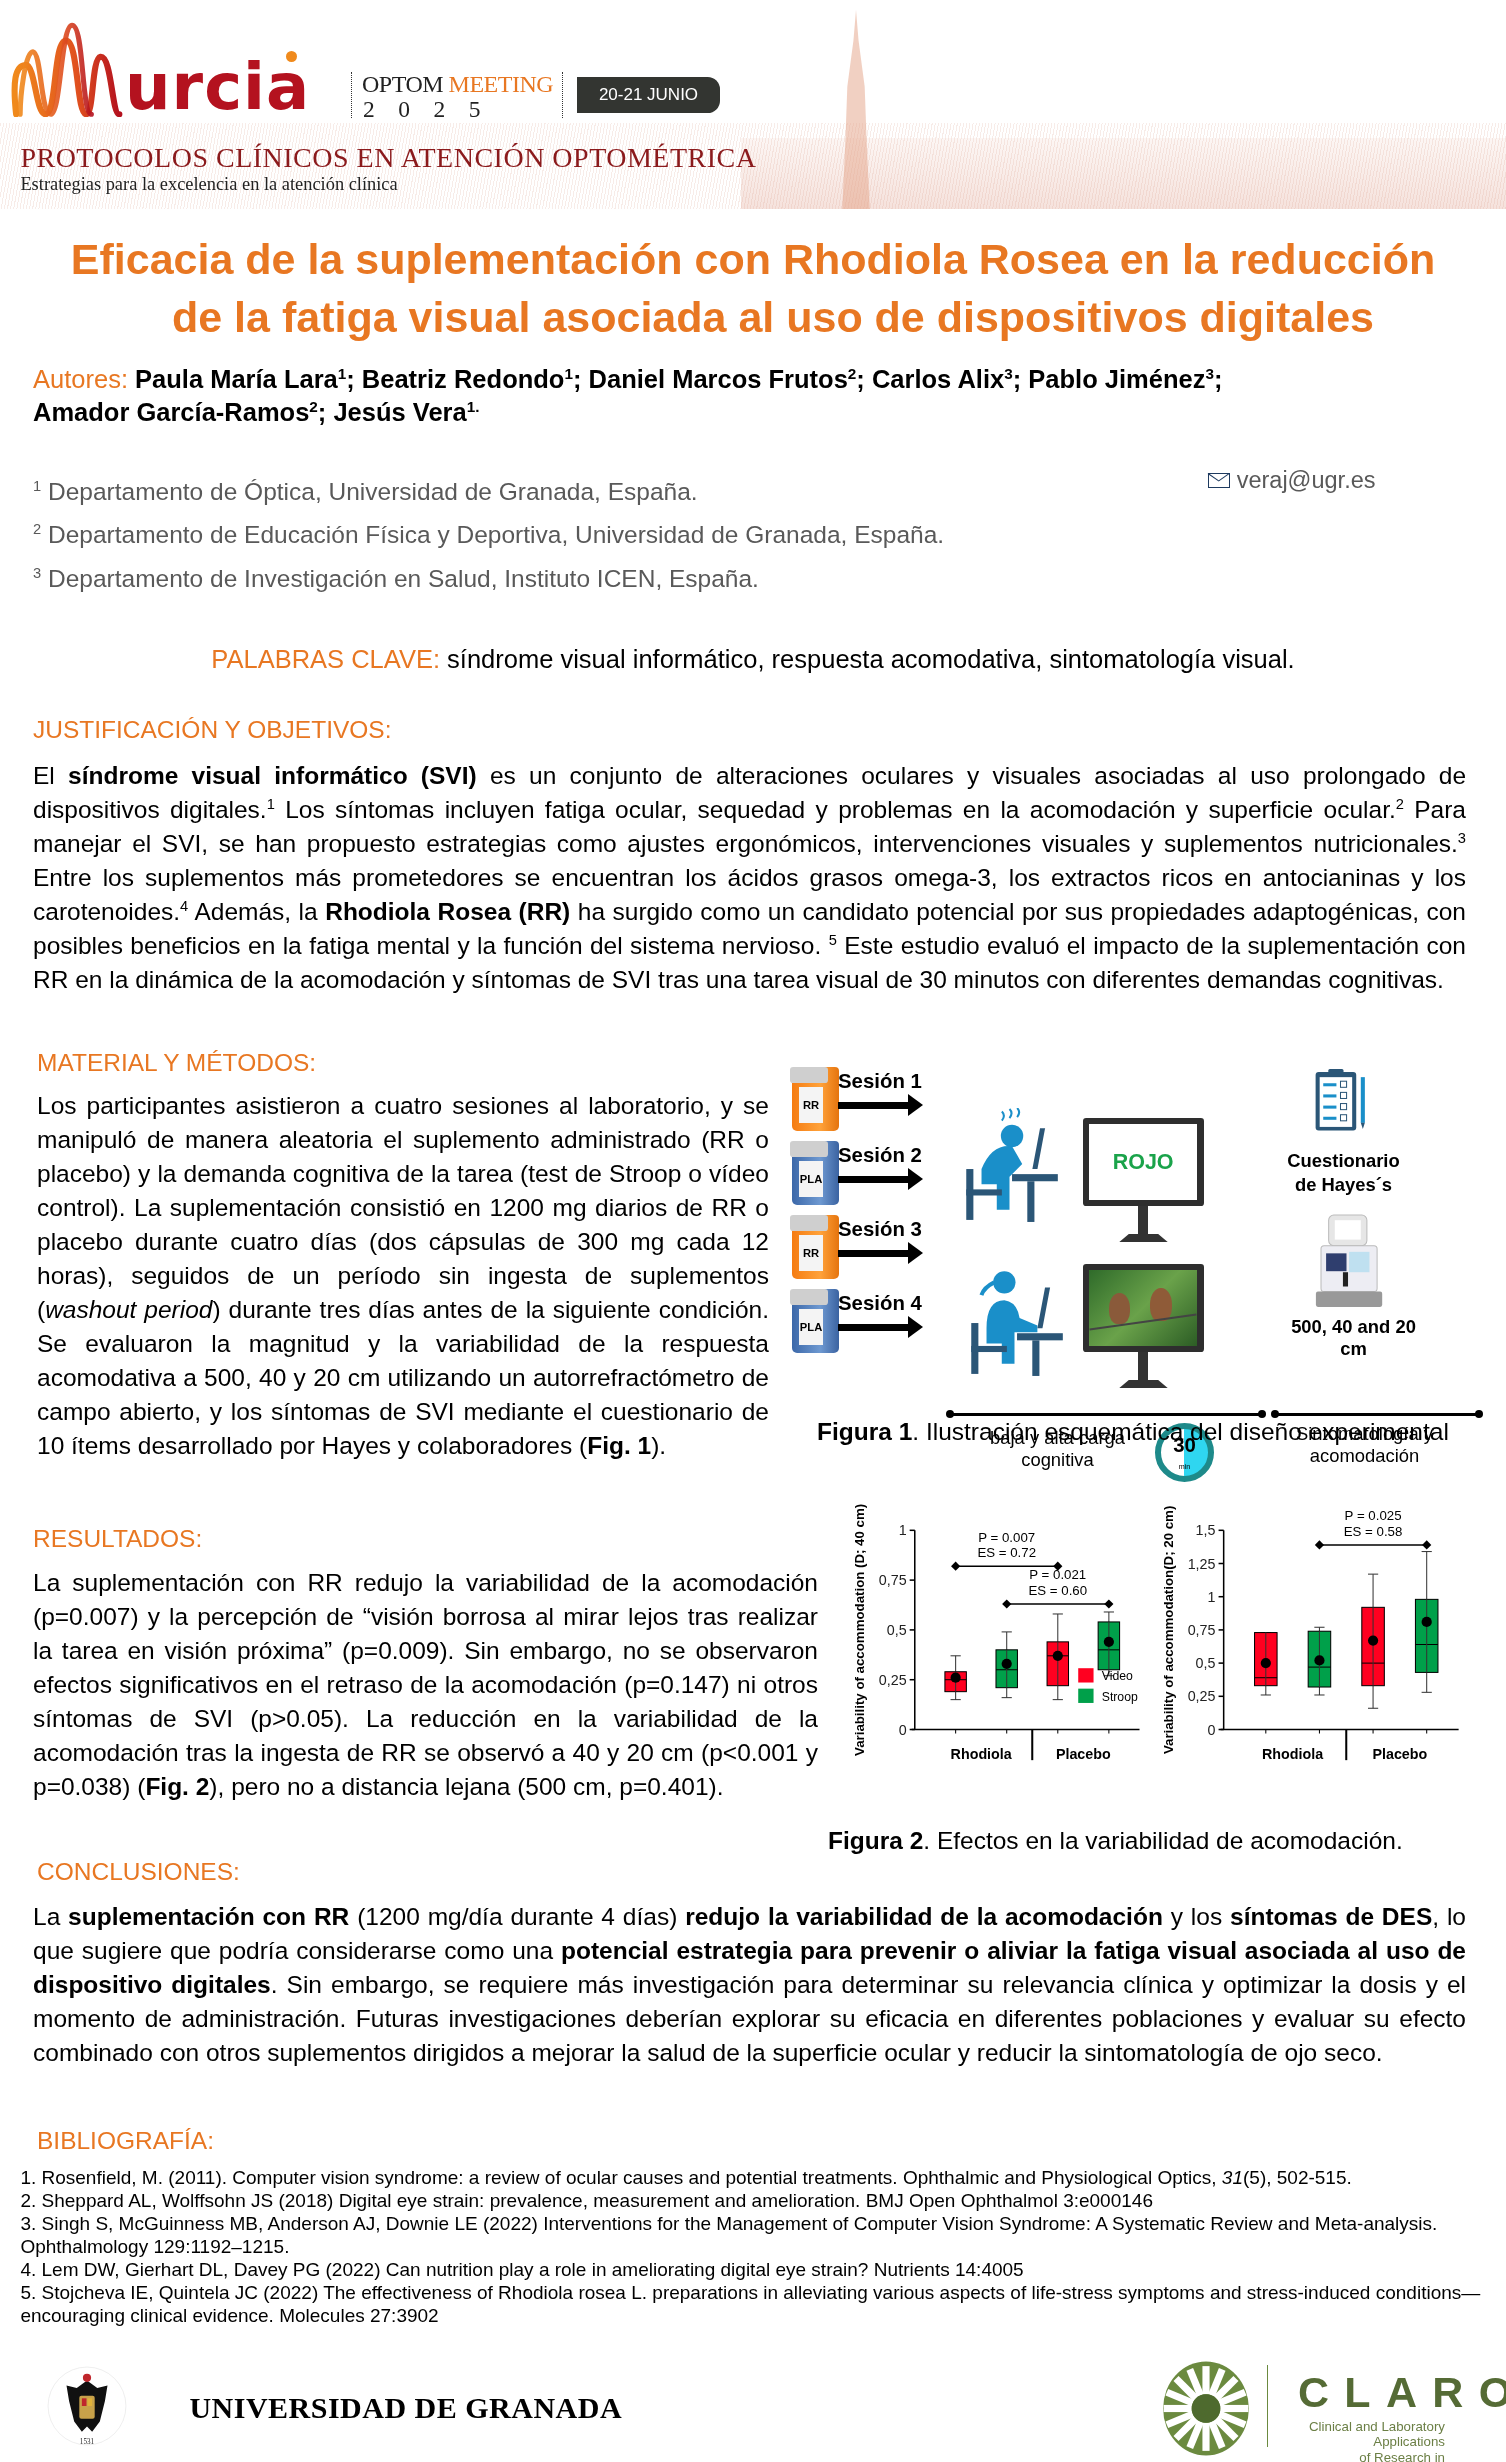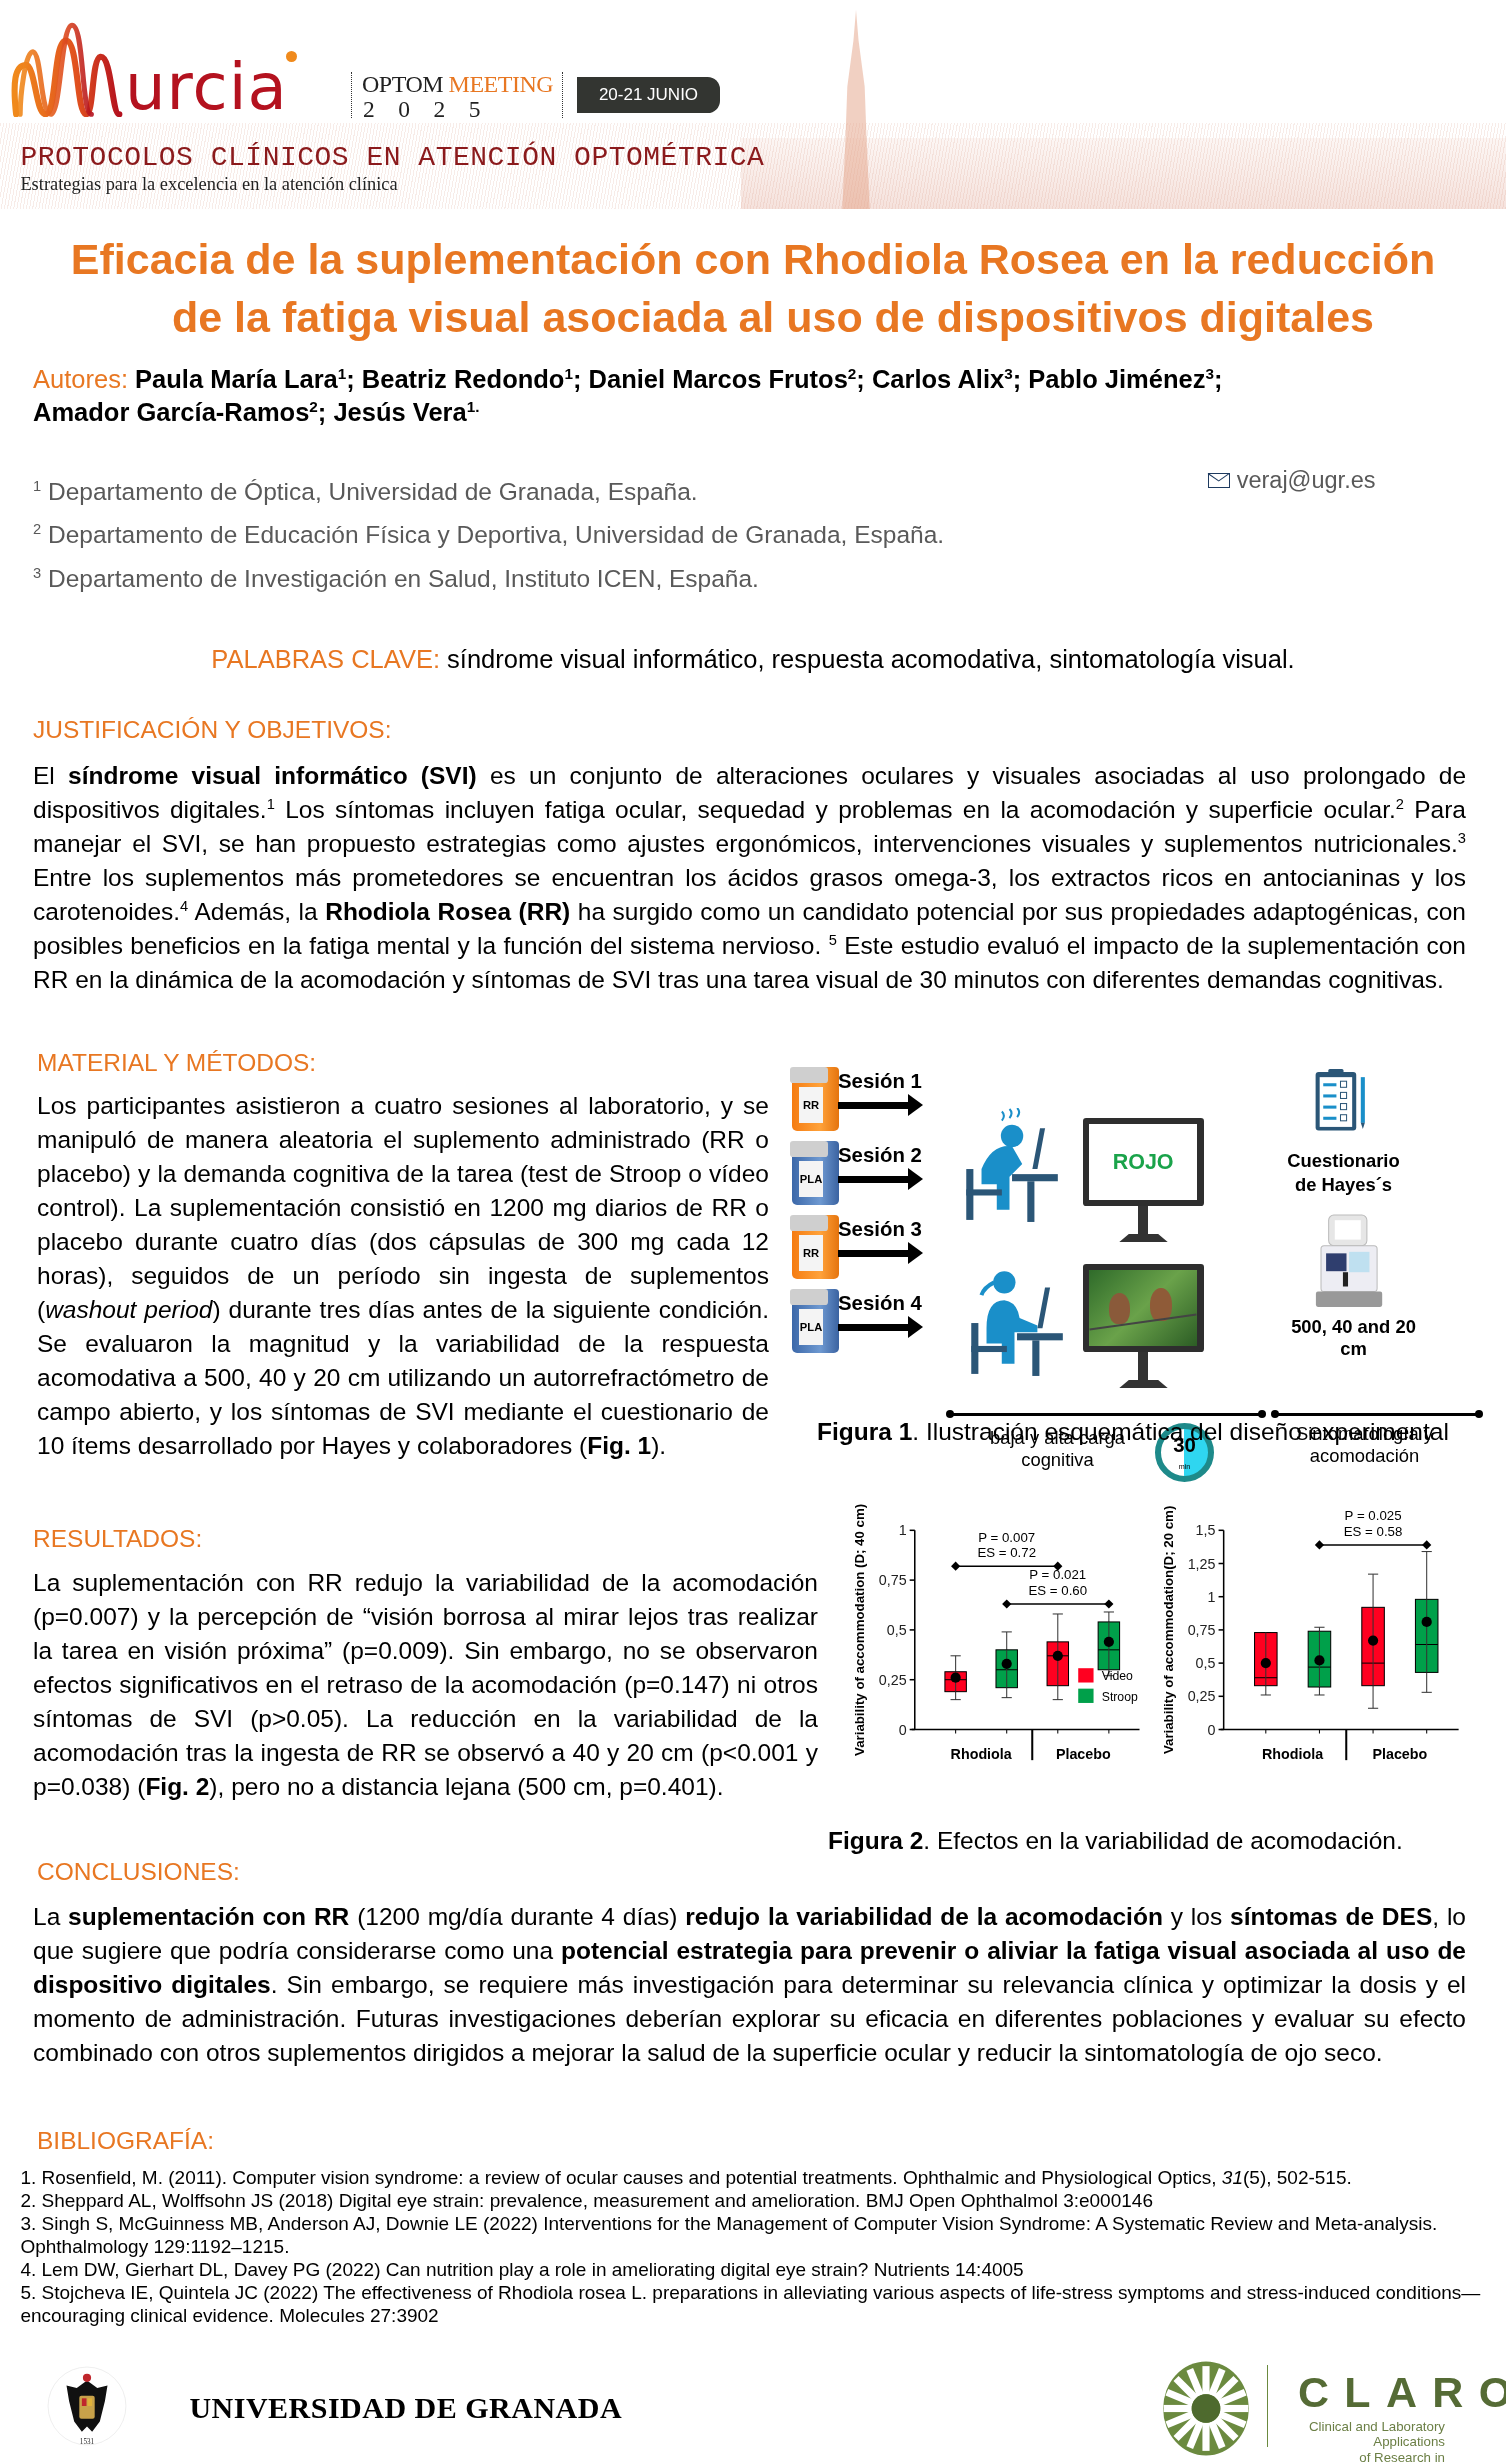--- a/index.html
+++ b/index.html
@@ -7,31 +7,31 @@
          font-family: "Liberation Sans", sans-serif; color: #000; }
   .abs { position: absolute; }
   
   .header-band { left: 0; top: 0; width: 1506px; height: 209px; overflow: hidden; }
   .header-tex { position: absolute; left: 0; top: 123px; width: 1506px; height: 87px;
     background: repeating-linear-gradient(100deg, rgba(214,150,128,0.18) 0px, rgba(214,150,128,0.18) 1px, rgba(255,255,255,0) 1px, rgba(255,255,255,0) 3.1px); }
   .header-tex2 { position: absolute; left: 741px; top: 138px; width: 765px; height: 72px;
     background: linear-gradient(180deg, rgba(230,170,150,0.10), rgba(220,150,130,0.28)); }
   .spire { position: absolute; left: 838px; top: 10.2px; width: 36px; height: 199px; }
   .logo-m { left: 10.2px; top: 20.4px; width: 117px; height: 97px; }
-  .logo-urcia { left: 125px; top: 55px; font-size: 64px; font-weight: normal; color: #b4121f; letter-spacing: 1px;
+  .logo-urcia { left: 125px; top: 55px; font-size: 64px; font-weight: bold; color: #b4121f; letter-spacing: 1px;
     font-family: "DejaVu Sans", sans-serif; line-height: 1; }
   .logo-sep1 { left: 351px; top: 72px; height: 46px; border-left: 1.5px dotted #333; }
   .optom { left: 362px; top: 72px; font-family: "Liberation Serif", serif; font-size: 24px; line-height: 1; letter-spacing: -0.5px; }
   .optom .o1 { color: #222; }
   .optom .o2 { color: #e87722; }
   .year { left: 363px; top: 98px; font-family: "Liberation Serif", serif; font-size: 23.5px; color: #222; letter-spacing: 23.5px; line-height: 1; }
   .logo-sep2 { left: 562px; top: 72px; height: 46px; border-left: 1.5px dotted #333; }
   .date-pill { left: 577px; top: 77px; width: 143px; height: 36px; background: #333531; color: #fff;
     border-radius: 0 12.3px 12.3px 0; font-size: 17px; display: flex; align-items: center; justify-content: center; }
-  .proto { left: 20.4px; top: 142px; font-family: Liberation Mono, monospace; font-size: 28px; color: #8b1a1c; letter-spacing: 0.5px; }
+  .proto { left: 20.4px; top: 142px; font-family: Liberation Serif, serif; font-size: 28px; color: #8b1a1c; letter-spacing: 0.5px; }
   .strat { left: 20.4px; top: 174px; font-family: "Liberation Serif", serif; font-size: 18.4px; color: #222; }
   
   .title { left: 0; width: 1506px; text-align: center; color: #e87722; font-weight: bold; font-size: 43px; line-height: 1; }
   .authors { left: 33px; width: 1451px; font-size: 25.5px; font-weight: bold; line-height: 33px; }
   .authors .lbl { color: #e87722; font-weight: normal; }
   sup { font-size: 0.6em; line-height: 0; vertical-align: super; }
   .aff { left: 33px; font-size: 24.5px; color: #595959; line-height: 1; }
   .email { left: 1208px; top: 467px; font-size: 23.5px; color: #595959; display: flex; align-items: center; gap: 7.2px; }
   .env { width: 21.5px; height: 15.3px; border: 1.5px solid #1e3a5f; position: relative; box-sizing: border-box; }
   .env:before, .env:after { content: ""; position: absolute; top: -1px; width: 13.3px; height: 1px; background: #1e3a5f; }

